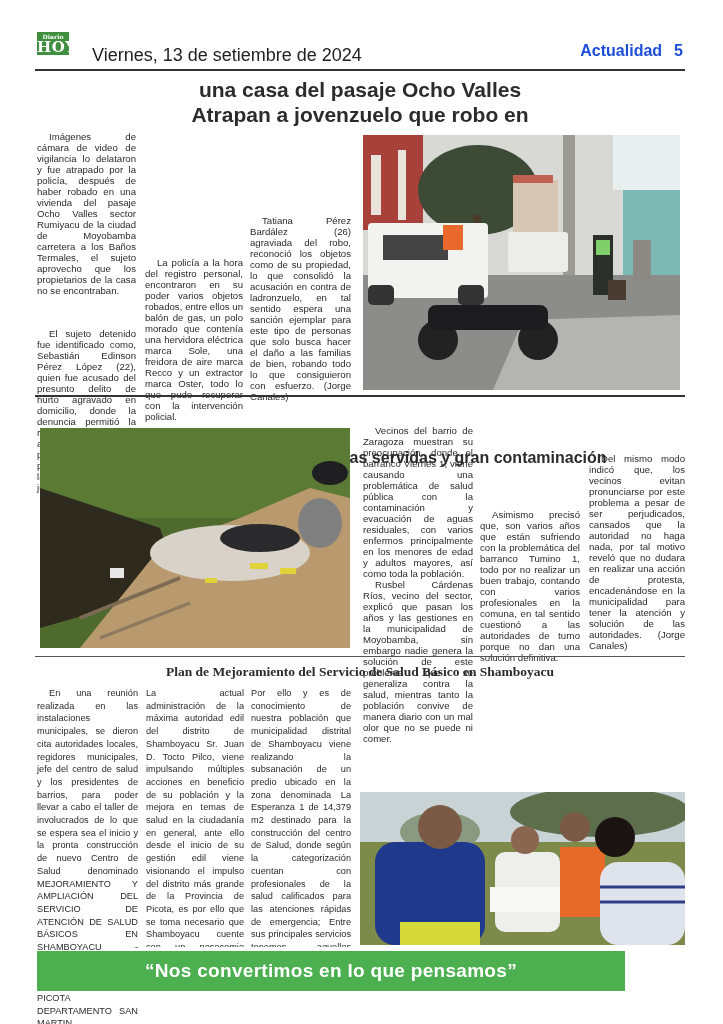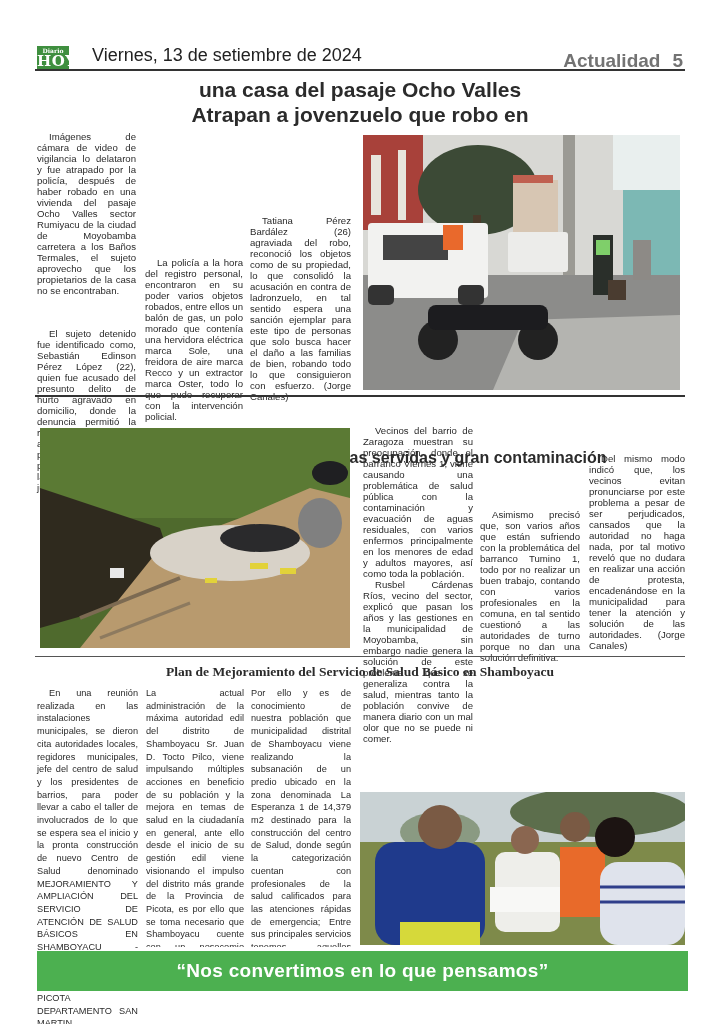--- a/index.html
+++ b/index.html
@@ -1,24 +1,24 @@
 <!DOCTYPE html>
 <html><head>
 <meta charset="utf-8">
 <style>
   * { margin: 0; padding: 0; box-sizing: border-box; }
   html, body { width: 723px; height: 1024px; background: #ffffff; overflow: hidden; }
   body { position: relative; font-family: "Liberation Sans", sans-serif; color: #1a1a1a; }
 
   
-  .masthead { position: absolute; left: 37px; top: 46px; width: 32px; height: 23px; background: #3f8f3f; color: #fff; text-align: center; }
+  .masthead { position: absolute; left: 37px; top: 32px; width: 32px; height: 23px; background: #3f8f3f; color: #fff; text-align: center; }
   .masthead .small { font-size: 6px; font-weight: bold; line-height: 7px; display: block; padding-top: 1px; font-family: "DejaVu Serif", serif; }
   .masthead .big { font-size: 15px; font-weight: bold; line-height: 14px; display: block; font-family: "DejaVu Serif", serif; letter-spacing: 0.5px; }
   .dateline { position: absolute; left: 92px; top: 45px; font-size: 18px; color: #222; }
-  .section { position: absolute; right: 40px; top: 50px; font-size: 19px; font-weight: bold; color: #737373; }
+  .section { position: absolute; right: 40px; top: 42px; font-size: 16px; font-weight: bold; color: #1d4ed8; }
   .section .pg { margin-left: 12px; }
   .rule { position: absolute; left: 35px; width: 650px; height: 2px; background: #333; }
   .rule.thin { height: 1px; background: #555; }
 
   
   .headline { position: absolute; left: 35px; width: 650px; text-align: center; font-weight: bold; color: #2b2b2b; }
   .h1 { top: 77px; font-size: 21px; line-height: 25px; }
   .h2 { top: 401px; font-size: 16px; margin-top: 48px; }
   .h3 { top: 664px; font-size: 13.5px; font-family: Liberation Serif, serif; }
 
@@ -28,21 +28,21 @@
   .col p + p { margin-top: 14px; }
   .col p.tight { margin-top: 0; }
   .col p.noind { text-indent: 0; }
   .col3 { font-size: 9.2px; line-height: 12.7px; }
 
   
   .photo { position: absolute; overflow: hidden; }
   .photo svg { display: block; width: 100%; height: 100%; }
 
   
-  .banner { position: absolute; left: 37px; top: 951px; width: 651px; height: 40px; background: #4cb050; display: flex; align-items: center; justify-content: center; }
+  .banner { position: absolute; left: 37px; top: 951px; width: 588px; height: 40px; background: #4cb050; display: flex; align-items: center; justify-content: center; }
   .banner span { color: #fff; font-weight: bold; font-size: 19px; letter-spacing: 0.3px; }
 </style>
 </head>
 <body>
 
 <div class="masthead">
   <span class="small">Diario</span>
   <span class="big">HOY</span>
 </div>
 <div class="dateline">Viernes, 13 de setiembre de  2024</div>

